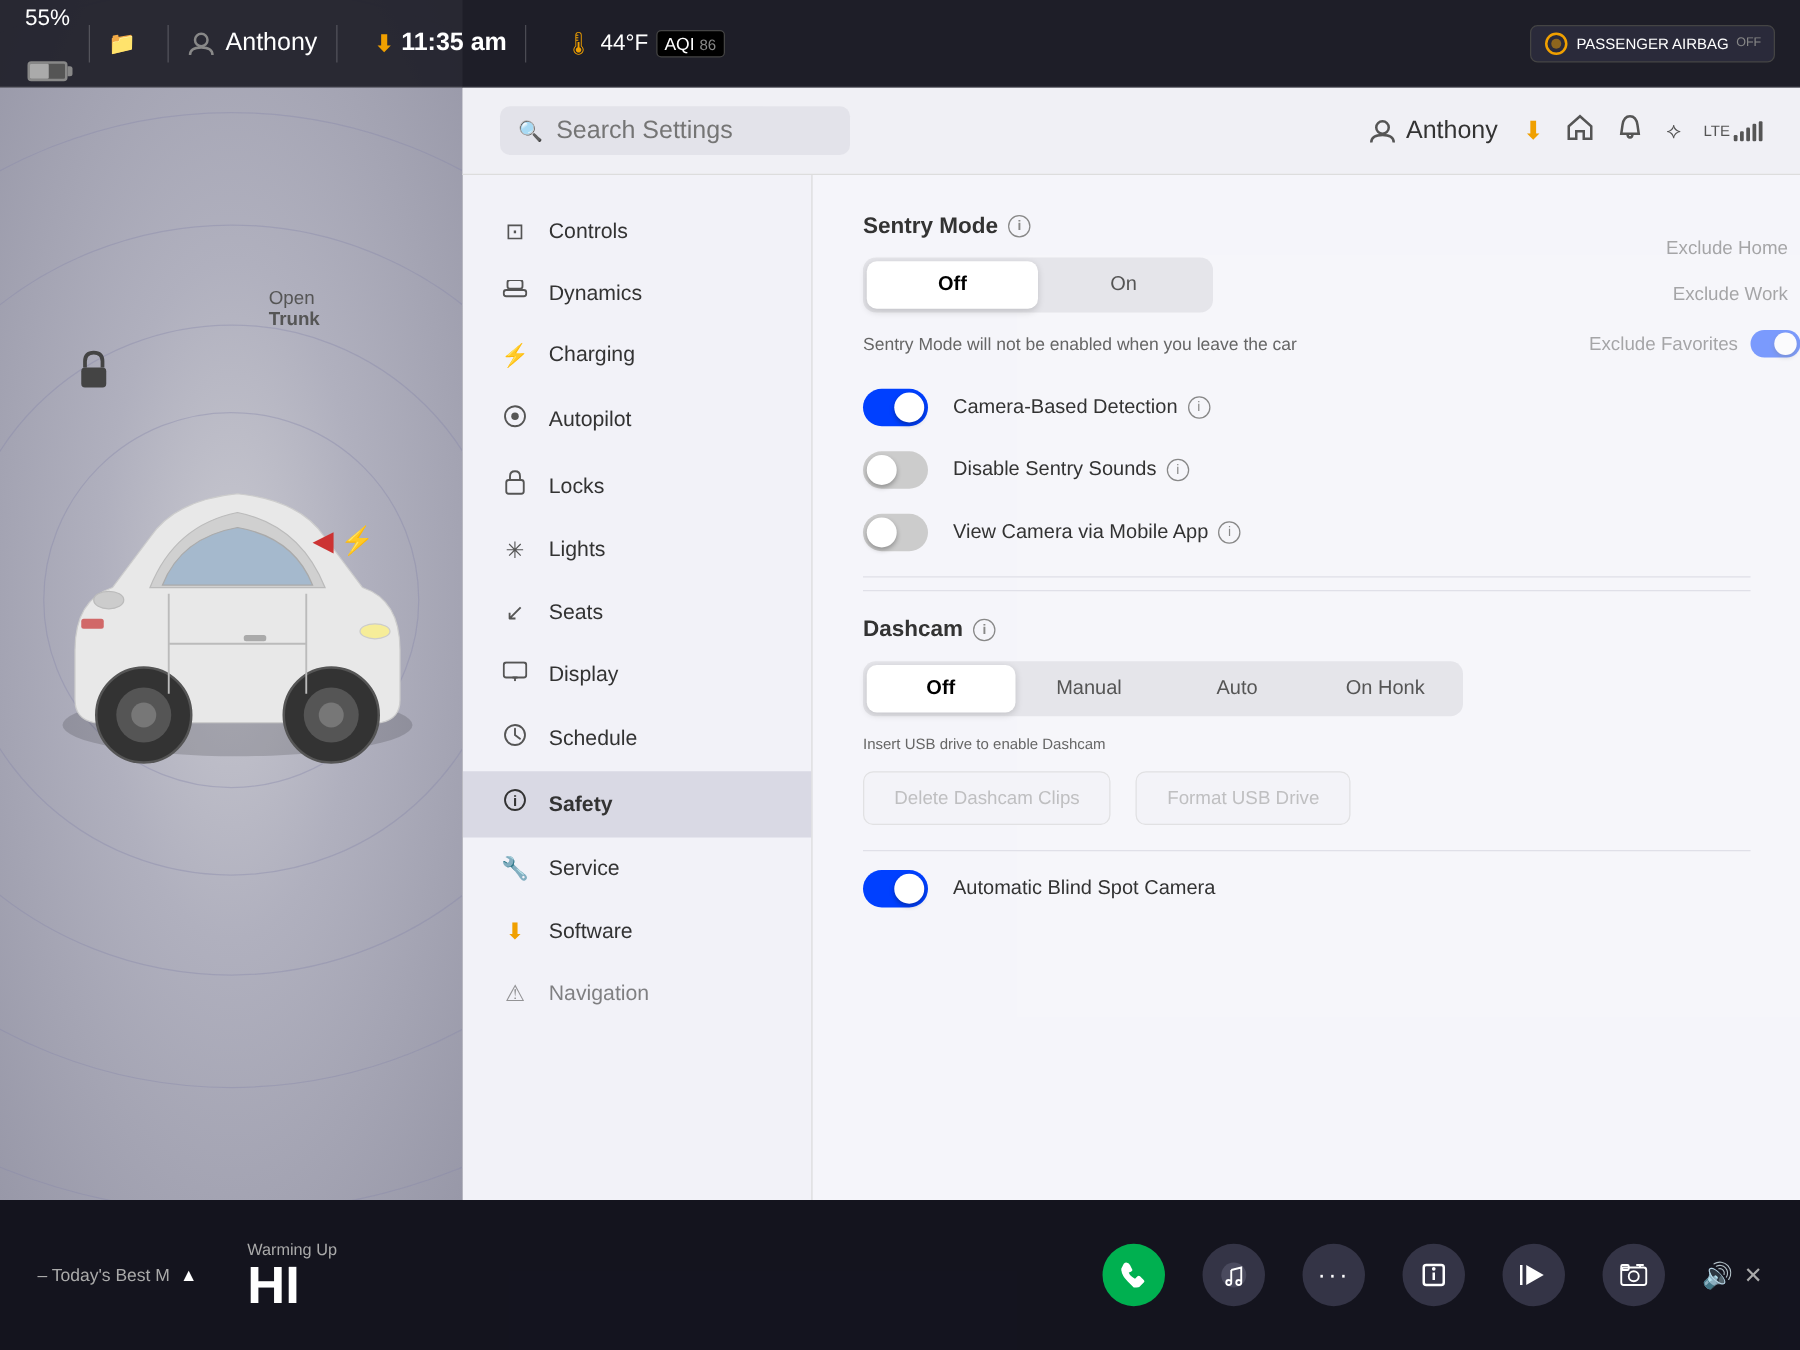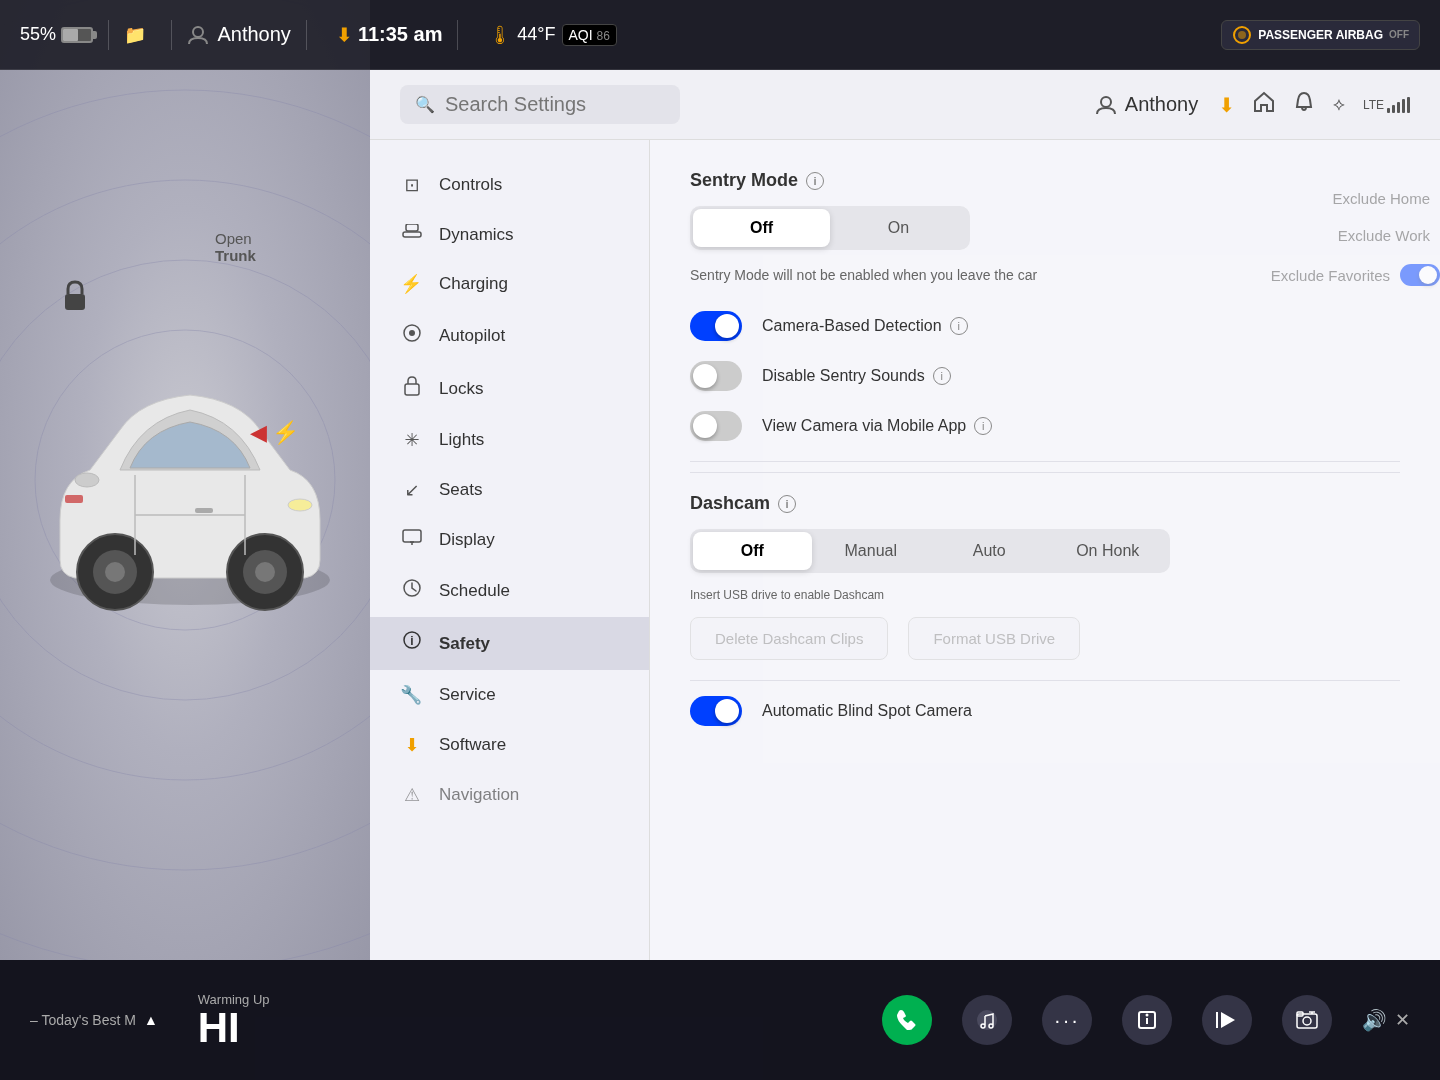--- a/index.html
+++ b/index.html
@@ -33,24 +33,25 @@
       background: rgba(30,30,40,0.92);
       display: flex;
       align-items: center;
       padding: 0 20px;
       z-index: 100;
       border-bottom: 1px solid rgba(255,255,255,0.1);
     }
     .status-battery {
       display: flex;
       align-items: center;
-      gap: 5px;
+      gap: 24px;
       color: #fff;
       font-size: 18px;
       font-weight: 500;
+      flex-direction: column;
     }
     .battery-icon {
       width: 32px;
       height: 16px;
       border: 2px solid #888;
       border-radius: 3px;
       position: relative;
       background: #555;
     }
     .battery-icon::after {
@@ -118,21 +119,20 @@
     }
     .aqi-num {
       color: #888;
       font-size: 12px;
     }
     .status-right {
       margin-left: auto;
       display: flex;
       align-items: flex-end;
       gap: 10px;
-      font-weight: bold;
     }
     .passenger-airbag {
       display: flex;
       align-items: center;
       gap: 6px;
       background: #2a2a3a;
       border: 1px solid #444;
       border-radius: 6px;
       padding: 4px 10px;
       color: #fff;

